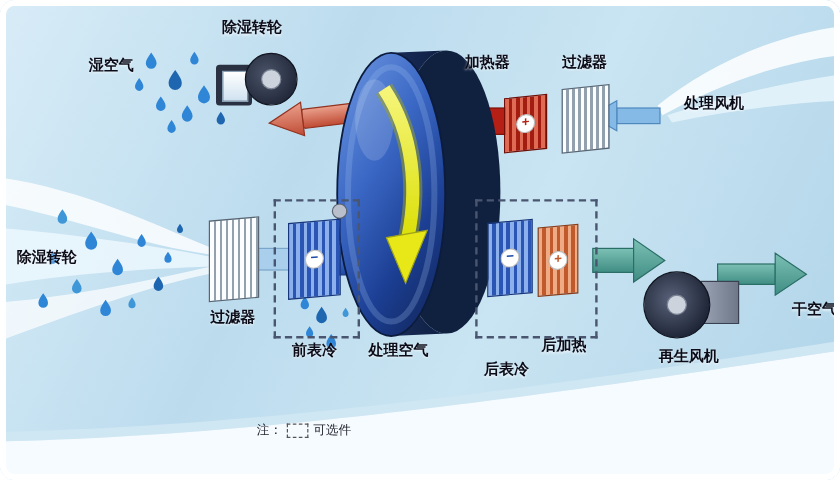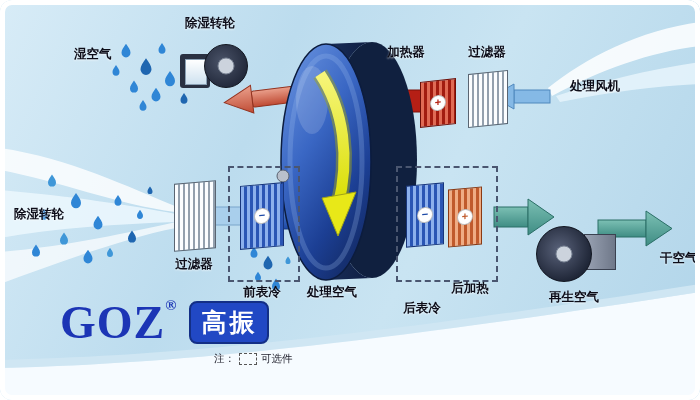--- a/index.html
+++ b/index.html
@@ -220,27 +220,23 @@
   <div class="lbl" style="left:74px;top:46px">湿空气</div>
   <div class="lbl c" style="left:379px;top:44px;width:54px">加热器</div>
   <div class="lbl c" style="left:460px;top:44px;width:54px">过滤器</div>
   <div class="lbl" style="left:570px;top:78px">处理风机</div>
   <div class="lbl" style="left:14px;top:206px">除湿转轮</div>
   <div class="lbl c" style="left:168px;top:256px;width:52px">过滤器</div>
   <div class="lbl c" style="left:228px;top:284px;width:68px">前表冷</div>
   <div class="lbl c" style="left:300px;top:284px;width:64px">处理空气</div>
   <div class="lbl c" style="left:398px;top:300px;width:48px">后表冷</div>
   <div class="lbl c" style="left:446px;top:280px;width:48px">后加热</div>
-  <div class="lbl c" style="left:544px;top:289px;width:60px">再生空气</div>
+  <div class="lbl c" style="left:544px;top:289px;width:60px">再生风机</div>
   <div class="lbl" style="left:660px;top:250px">干空气</div>
 
-  <div class="logo">
-    <span class="goz"><span>GOZ</span><sup>®</sup></span>
-    <span class="brand">高振</span>
-  </div>
 
   <div class="note">
     <span>注：</span>
     <span class="optglyph"></span>
     <span>可选件</span>
   </div>
 
   <div class="frame"></div>
 </div>
 

